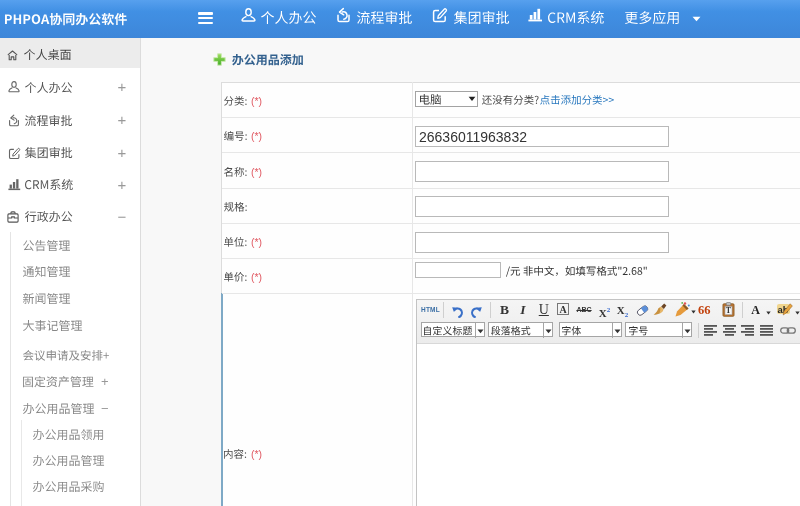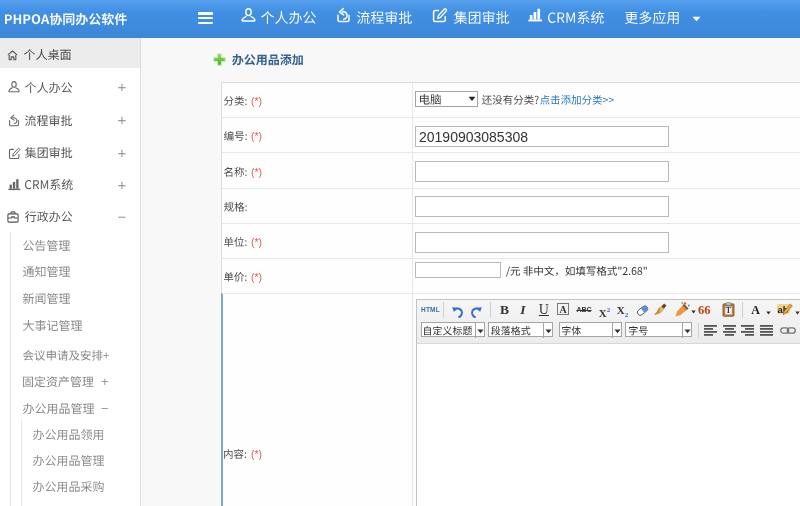--- a/index.html
+++ b/index.html
@@ -150,21 +150,21 @@
     <svg style="position:absolute;left:481.5px;top:94.8px;overflow:visible" width="56.7" height="9.7" viewBox="0.3 -8.8 56.7 9.7">
       <path d="M7.1 -5.1C7.9 -4.4 8.9 -3.3 9.4 -2.7L10 -3.2C9.5 -3.8 8.4 -4.9 7.7 -5.6ZM0.9 -8.2C1.4 -7.7 2.1 -6.9 2.5 -6.4L3.1 -6.9C2.8 -7.4 2 -8.1 1.5 -8.7ZM3.4 -8.1V-7.3H6.6C5.8 -5.6 4.5 -4.2 3 -3.3C3.1 -3.1 3.4 -2.8 3.5 -2.7C4.5 -3.3 5.3 -4.1 6 -5V-0.7H6.9V-6.2C7.1 -6.5 7.3 -6.9 7.5 -7.3H9.7V-8.1ZM2.6 -5.3H0.4V-4.5H1.8V-1.2C1.4 -1 0.8 -0.5 0.3 0.1L0.8 0.9C1.4 0.1 1.8 -0.5 2.2 -0.5C2.4 -0.5 2.8 -0.2 3.2 0.1C4 0.6 4.9 0.7 6.2 0.7C7.3 0.7 9.2 0.7 10 0.6C10 0.4 10.1 -0.1 10.2 -0.3C9.2 -0.2 7.6 -0.1 6.3 -0.1C5 -0.1 4.1 -0.1 3.4 -0.6C3 -0.8 2.8 -1 2.6 -1.2Z M11.4 -8.1C12 -7.8 12.9 -7.2 13.3 -6.9L13.7 -7.5C13.3 -7.9 12.5 -8.3 11.8 -8.7ZM10.9 -5.3C11.5 -4.9 12.4 -4.4 12.8 -4.1L13.3 -4.8C12.8 -5.1 11.9 -5.6 11.3 -5.8ZM11.2 0.2 11.9 0.7C12.4 -0.3 13.1 -1.6 13.7 -2.7L13.1 -3.2C12.5 -2 11.7 -0.6 11.2 0.2ZM15.2 -8.4V-7.3C15.2 -6.5 15 -5.6 13.5 -4.9C13.7 -4.8 14 -4.5 14.1 -4.3C15.6 -5.1 15.9 -6.2 15.9 -7.2V-7.7H18V-6.2C18 -5.3 18.2 -5 18.9 -5C19.1 -5 19.7 -5 19.9 -5C20.1 -5 20.4 -5 20.5 -5C20.5 -5.2 20.5 -5.6 20.5 -5.8C20.3 -5.7 20.1 -5.7 19.9 -5.7C19.7 -5.7 19.1 -5.7 19 -5.7C18.8 -5.7 18.8 -5.8 18.8 -6.1V-8.4ZM18.7 -3.4C18.3 -2.6 17.7 -2 17 -1.4C16.3 -2 15.7 -2.7 15.3 -3.4ZM14.1 -4.2V-3.4H14.8L14.5 -3.4C15 -2.4 15.6 -1.6 16.3 -1C15.4 -0.5 14.4 -0.1 13.3 0.1C13.4 0.3 13.6 0.6 13.7 0.8C14.9 0.6 16 0.1 17 -0.5C17.9 0.1 18.9 0.6 20.1 0.8C20.2 0.6 20.5 0.3 20.6 0.1C19.5 -0.1 18.5 -0.5 17.7 -1C18.6 -1.7 19.4 -2.7 19.8 -4L19.3 -4.2L19.2 -4.2Z M25.1 -8.8C25 -8.4 24.8 -7.9 24.6 -7.5H21.7V-6.7H24.3C23.6 -5.3 22.7 -4.1 21.4 -3.2C21.6 -3 21.8 -2.8 21.9 -2.6C22.6 -3.1 23.2 -3.6 23.7 -4.3V0.8H24.5V-1.2H28.9V-0.2C28.9 0 28.8 0.1 28.6 0.1C28.4 0.1 27.8 0.1 27.1 0.1C27.2 0.3 27.3 0.6 27.4 0.8C28.3 0.8 28.8 0.8 29.2 0.7C29.5 0.6 29.6 0.3 29.6 -0.1V-5.5H24.5C24.8 -5.9 25 -6.3 25.2 -6.7H30.9V-7.5H25.5C25.6 -7.8 25.8 -8.2 25.9 -8.6ZM24.5 -3H28.9V-1.9H24.5ZM24.5 -3.7V-4.8H28.9V-3.7Z M38.6 -8.6 37.8 -8.3C38.6 -6.8 39.8 -5.1 41 -4.1C41.1 -4.3 41.4 -4.6 41.6 -4.8C40.5 -5.6 39.2 -7.2 38.6 -8.6ZM34.9 -8.6C34.3 -7 33.2 -5.5 32 -4.6C32.2 -4.5 32.5 -4.2 32.6 -4C32.9 -4.3 33.2 -4.5 33.5 -4.8V-4.1H35.5C35.2 -2.3 34.7 -0.6 32.2 0.2C32.4 0.4 32.6 0.7 32.7 0.9C35.3 -0.1 36 -2 36.3 -4.1H39.2C39.1 -1.4 38.9 -0.4 38.6 -0.1C38.5 -0 38.4 -0 38.2 -0C37.9 -0 37.3 -0 36.6 -0.1C36.8 0.1 36.9 0.5 36.9 0.7C37.5 0.7 38.2 0.8 38.5 0.7C38.9 0.7 39.1 0.6 39.4 0.4C39.7 -0.1 39.9 -1.2 40 -4.5C40 -4.6 40 -4.9 40 -4.9H33.5C34.4 -5.8 35.2 -7 35.7 -8.4Z M49.8 -8.6C49.6 -8.2 49.1 -7.5 48.8 -7.1L49.4 -6.9C49.8 -7.3 50.3 -7.8 50.7 -8.4ZM43.9 -8.3C44.3 -7.9 44.8 -7.2 45 -6.8L45.7 -7.2C45.5 -7.6 45 -8.2 44.6 -8.6ZM46.8 -8.8V-6.8H42.8V-6H46.2C45.3 -5.2 43.9 -4.4 42.6 -4.1C42.7 -3.9 42.9 -3.7 43.1 -3.5C44.5 -3.9 45.9 -4.7 46.8 -5.7V-4H47.6V-5.6C49 -4.9 50.5 -4 51.4 -3.5L51.8 -4.1C50.9 -4.6 49.4 -5.4 48.1 -6H51.8V-6.8H47.6V-8.8ZM46.9 -3.7C46.8 -3.3 46.7 -3 46.7 -2.6H42.7V-1.9H46.4C45.8 -0.9 44.8 -0.2 42.5 0.1C42.6 0.3 42.8 0.6 42.9 0.8C45.5 0.4 46.7 -0.5 47.2 -1.8C48 -0.3 49.5 0.5 51.6 0.8C51.7 0.6 51.9 0.3 52.1 0.1C50.2 -0.1 48.8 -0.8 48 -1.9H51.8V-2.6H47.5C47.6 -3 47.6 -3.3 47.7 -3.7Z M54.4 -2.3H55.2C55 -4 56.9 -4.6 56.9 -6.1C56.9 -7.3 56.1 -8 55 -8C54.1 -8 53.4 -7.6 53 -7L53.5 -6.5C53.9 -7 54.3 -7.2 54.9 -7.2C55.6 -7.2 56 -6.7 56 -6.1C56 -4.8 54.1 -4.1 54.4 -2.3ZM54.8 0.1C55.2 0.1 55.5 -0.2 55.5 -0.6C55.5 -1 55.2 -1.3 54.8 -1.3C54.4 -1.3 54.1 -1 54.1 -0.6C54.1 -0.2 54.4 0.1 54.8 0.1Z" fill="#444"></path>
     </svg>
     <svg style="position:absolute;left:540px;top:94.8px;overflow:visible" width="73.8" height="9.7" viewBox="0.4 -8.8 73.8 9.7">
       <path d="M2.5 -4.9H8V-3H2.5ZM3.6 -1.3C3.7 -0.7 3.8 0.2 3.8 0.7L4.6 0.6C4.6 0.1 4.5 -0.7 4.3 -1.4ZM5.7 -1.3C6 -0.7 6.4 0.2 6.5 0.7L7.2 0.5C7.1 0 6.8 -0.9 6.5 -1.5ZM7.9 -1.4C8.4 -0.8 9 0.2 9.2 0.8L10 0.4C9.7 -0.1 9.1 -1 8.6 -1.7ZM1.9 -1.6C1.5 -0.9 1 0 0.4 0.5L1.2 0.8C1.7 0.3 2.3 -0.6 2.6 -1.4ZM1.7 -5.6V-2.3H8.8V-5.6H5.6V-7H9.6V-7.7H5.6V-8.8H4.8V-5.6Z M12.1 -3.2V0.2H18.6V0.8H19.4V-3.2H18.6V-0.5H16.2V-4H20.3V-4.8H16.2V-6.4H19.6V-7.2H16.2V-8.8H15.4V-7.2H12V-6.4H15.4V-4.8H11.2V-4H15.4V-0.5H12.9V-3.2Z M25.3 -3C25 -2.2 24.6 -1.3 23.9 -0.8L24.5 -0.4C25.2 -1 25.6 -2 25.9 -2.8ZM27.8 -2.7C28.1 -2 28.4 -1 28.4 -0.4L29.1 -0.7C29 -1.3 28.7 -2.2 28.3 -2.9ZM29 -3C29.6 -2.2 30.3 -1.1 30.5 -0.3L31.2 -0.7C30.9 -1.4 30.3 -2.4 29.7 -3.2ZM26.6 -4.2V-0C26.6 0.1 26.6 0.1 26.4 0.1C26.3 0.1 25.8 0.1 25.3 0.1C25.4 0.3 25.5 0.6 25.5 0.8C26.2 0.8 26.7 0.8 27 0.7C27.2 0.6 27.3 0.4 27.3 -0V-4.2ZM21.9 -8.2C22.5 -7.9 23.2 -7.4 23.6 -7L24.1 -7.6C23.7 -8 23 -8.4 22.4 -8.7ZM21.4 -5.3C22 -5 22.8 -4.6 23.2 -4.3L23.6 -4.9C23.2 -5.2 22.5 -5.6 21.8 -5.9ZM21.6 0.3 22.3 0.7C22.8 -0.2 23.3 -1.5 23.7 -2.5L23.1 -3C22.6 -1.8 22.1 -0.5 21.6 0.3ZM24.4 -8.2V-7.5H26.8C26.6 -7 26.5 -6.5 26.3 -6.1H24V-5.3H25.9C25.4 -4.5 24.6 -3.7 23.7 -3.3C23.8 -3.1 24 -2.8 24.1 -2.7C25.3 -3.3 26.2 -4.2 26.8 -5.3H28.1C28.7 -4.3 29.7 -3.3 30.7 -2.8C30.8 -3 31 -3.3 31.2 -3.4C30.3 -3.8 29.5 -4.5 28.9 -5.3H31V-6.1H27.1C27.3 -6.5 27.5 -7 27.6 -7.5H30.7V-8.2Z M37.5 -7.5V0.7H38.3V-0.1H40.3V0.6H41.1V-7.5ZM38.3 -0.9V-6.8H40.3V-0.9ZM33.5 -8.7 33.5 -6.8H32.1V-6.1H33.5C33.4 -3.4 33.1 -1.1 31.8 0.3C32 0.4 32.3 0.7 32.4 0.9C33.8 -0.7 34.2 -3.2 34.3 -6.1H35.9C35.8 -2 35.7 -0.6 35.5 -0.3C35.4 -0.1 35.3 -0.1 35.1 -0.1C34.9 -0.1 34.5 -0.1 34 -0.1C34.1 0.1 34.2 0.4 34.2 0.6C34.7 0.7 35.2 0.7 35.5 0.6C35.8 0.6 36 0.5 36.2 0.2C36.5 -0.2 36.6 -1.8 36.6 -6.4C36.6 -6.5 36.6 -6.8 36.6 -6.8H34.3L34.3 -8.7Z M49.1 -8.6 48.3 -8.3C49.1 -6.8 50.3 -5.1 51.5 -4.1C51.6 -4.3 51.9 -4.6 52.1 -4.8C51 -5.6 49.7 -7.2 49.1 -8.6ZM45.4 -8.6C44.8 -7 43.7 -5.5 42.5 -4.6C42.7 -4.5 43 -4.2 43.1 -4C43.4 -4.3 43.7 -4.5 44 -4.8V-4.1H46C45.7 -2.3 45.2 -0.6 42.7 0.2C42.9 0.4 43.1 0.7 43.2 0.9C45.8 -0.1 46.5 -2 46.8 -4.1H49.7C49.6 -1.4 49.4 -0.4 49.1 -0.1C49 -0 48.9 -0 48.7 -0C48.4 -0 47.8 -0 47.1 -0.1C47.3 0.1 47.4 0.5 47.4 0.7C48 0.7 48.7 0.8 49 0.7C49.4 0.7 49.6 0.6 49.9 0.4C50.2 -0.1 50.4 -1.2 50.5 -4.5C50.5 -4.6 50.5 -4.9 50.5 -4.9H44C44.9 -5.8 45.7 -7 46.2 -8.4Z M60.3 -8.6C60.1 -8.2 59.6 -7.5 59.3 -7.1L59.9 -6.9C60.3 -7.3 60.8 -7.8 61.2 -8.4ZM54.4 -8.3C54.8 -7.9 55.3 -7.2 55.5 -6.8L56.2 -7.2C56 -7.6 55.5 -8.2 55.1 -8.6ZM57.3 -8.8V-6.8H53.3V-6H56.7C55.8 -5.2 54.4 -4.4 53.1 -4.1C53.2 -3.9 53.4 -3.7 53.6 -3.5C55 -3.9 56.4 -4.7 57.3 -5.7V-4H58.1V-5.6C59.5 -4.9 61 -4 61.9 -3.5L62.3 -4.1C61.4 -4.6 59.9 -5.4 58.6 -6H62.3V-6.8H58.1V-8.8ZM57.4 -3.7C57.3 -3.3 57.2 -3 57.2 -2.6H53.2V-1.9H56.9C56.3 -0.9 55.3 -0.2 53 0.1C53.1 0.3 53.3 0.6 53.4 0.8C56 0.4 57.2 -0.5 57.7 -1.8C58.5 -0.3 60 0.5 62.1 0.8C62.2 0.6 62.4 0.3 62.6 0.1C60.7 -0.1 59.3 -0.8 58.5 -1.9H62.3V-2.6H58C58.1 -3 58.1 -3.3 58.2 -3.7Z M63.4 -1.5 68.4 -3.5V-4.3L63.4 -6.3V-5.4L65.9 -4.5L67.5 -3.9V-3.9L65.9 -3.3L63.4 -2.4Z M69.2 -1.5 74.3 -3.5V-4.3L69.2 -6.3V-5.4L71.7 -4.5L73.3 -3.9V-3.9L71.7 -3.3L69.2 -2.4Z" fill="#2676bd"></path>
     </svg>
     <div style="position:absolute;left:414.5px;top:126.0px;width:254.5px;height:21px;background:#fff;border:1px solid #b9b9b9"></div>
     <div style="position:absolute;left:414.5px;top:161.0px;width:254.5px;height:21px;background:#fff;border:1px solid #b9b9b9"></div>
     <div style="position:absolute;left:414.5px;top:196.0px;width:254.5px;height:21px;background:#fff;border:1px solid #b9b9b9"></div>
     <div style="position:absolute;left:414.5px;top:231.5px;width:254.5px;height:21px;background:#fff;border:1px solid #b9b9b9"></div>
-    <div style="position:absolute;left:419px;top:128px;width:250px;height:19px;font:14px 'Liberation Sans',sans-serif;color:#333;line-height:19px">20190903085308</div>
+    <div style="position:absolute;left:419px;top:128px;width:250px;height:19px;font:14px 'Liberation Sans',sans-serif;color:#333;line-height:19px">26636011963832</div>
     <div style="position:absolute;left:415px;top:262px;width:86px;height:16px;background:#fff;border:1px solid #b9b9b9"></div>
     <svg style="position:absolute;left:506px;top:265.6px;overflow:visible" width="140.8" height="10.8" viewBox="0.1 -8.9 140.8 10.8">
       <path d="M0.1 1.9H0.8L4 -8.3H3.3Z M5.7 -8V-7.2H13.1V-8ZM4.7 -5.1V-4.3H7.4C7.3 -2.3 6.9 -0.7 4.6 0.2C4.8 0.3 5 0.6 5.1 0.8C7.6 -0.2 8.1 -2 8.3 -4.3H10.2V-0.5C10.2 0.4 10.5 0.7 11.4 0.7C11.6 0.7 12.7 0.7 13 0.7C13.9 0.7 14.1 0.2 14.2 -1.6C14 -1.7 13.6 -1.8 13.4 -2C13.4 -0.4 13.3 -0.1 12.9 -0.1C12.6 -0.1 11.7 -0.1 11.5 -0.1C11.1 -0.1 11 -0.2 11 -0.5V-4.3H14V-5.1Z M23 -8.8V0.8H23.9V-1.7H27V-2.5H23.9V-4.1H26.6V-4.9H23.9V-6.4H26.8V-7.2H23.9V-8.8ZM17.6 -2.5V-1.7H20.7V0.8H21.5V-8.8H20.7V-7.2H17.8V-6.4H20.7V-4.9H18V-4.1H20.7V-2.5Z M32.3 -8.8V-6.9H28.5V-2H29.3V-2.6H32.3V0.8H33.1V-2.6H36.1V-2H36.9V-6.9H33.1V-8.8ZM29.3 -3.4V-6.2H32.3V-3.4ZM36.1 -3.4H33.1V-6.2H36.1Z M42.4 -8.6C42.7 -8.1 43.1 -7.4 43.2 -7L44.1 -7.3C43.9 -7.7 43.5 -8.4 43.2 -8.9ZM38.5 -7V-6.2H40.1C40.8 -4.6 41.6 -3.2 42.7 -2.1C41.5 -1.1 40.1 -0.4 38.3 0.1C38.5 0.3 38.8 0.6 38.8 0.8C40.6 0.3 42.1 -0.5 43.2 -1.5C44.4 -0.5 45.9 0.3 47.6 0.8C47.7 0.5 47.9 0.2 48.1 0C46.4 -0.4 45 -1.1 43.8 -2.1C44.9 -3.2 45.7 -4.5 46.3 -6.2H48V-7ZM43.3 -2.7C42.3 -3.7 41.5 -4.9 41 -6.2H45.4C44.9 -4.8 44.2 -3.6 43.3 -2.7Z M50.1 1.1C51.2 0.7 51.9 -0.1 51.9 -1.3C51.9 -2 51.6 -2.5 51 -2.5C50.6 -2.5 50.2 -2.2 50.2 -1.7C50.2 -1.2 50.6 -1 51 -1L51.2 -1C51.2 -0.3 50.7 0.2 49.9 0.6Z M63.2 -5.9C63 -4.5 62.7 -3.3 62.2 -2.3C61.8 -2.7 61.3 -3 60.8 -3.4C61.1 -4.1 61.3 -5 61.5 -5.9ZM60 -3.1C60.6 -2.7 61.2 -2.2 61.8 -1.7C61.2 -0.8 60.4 -0.2 59.5 0.2C59.6 0.4 59.8 0.7 59.9 0.9C60.9 0.4 61.8 -0.2 62.4 -1.1C62.8 -0.7 63.2 -0.4 63.5 -0.1L64 -0.7C63.7 -1 63.3 -1.4 62.8 -1.8C63.4 -3 63.8 -4.6 64 -6.6L63.5 -6.7L63.4 -6.7H61.7C61.8 -7.4 61.9 -8.1 62 -8.8L61.2 -8.8C61.2 -8.1 61 -7.4 60.9 -6.7H59.5V-5.9H60.7C60.5 -4.9 60.2 -3.8 60 -3.1ZM64.6 -7.7V0.6H65.3V-0.2H67.9V0.4H68.7V-7.7ZM65.3 -1V-6.9H67.9V-1Z M76.8 -0.6C77.5 -0.2 78.4 0.4 78.9 0.8L79.4 0.3C78.9 -0.1 78 -0.7 77.3 -1.1ZM75.1 -1.1C74.6 -0.6 73.6 -0.1 72.8 0.3C73 0.4 73.2 0.7 73.3 0.8C74.1 0.5 75.1 -0.1 75.8 -0.7ZM75.9 -8.8C75.9 -8.5 75.8 -8.2 75.7 -7.8H73.4V-7.2H75.6L75.5 -6.5H73.9V-1.8H73V-1.1H79.5V-1.8H78.6V-6.5H76.2L76.4 -7.2H79.3V-7.8H76.5L76.7 -8.8ZM74.6 -1.8V-2.5H77.9V-1.8ZM74.6 -4.8H77.9V-4.2H74.6ZM74.6 -5.3V-5.9H77.9V-5.3ZM74.6 -3.7H77.9V-3H74.6ZM69.8 -1.4 70.1 -0.6C71 -1 72 -1.4 73.1 -1.9L72.9 -2.6L71.8 -2.2V-5.5H73V-6.3H71.8V-8.7H71.1V-6.3H69.9V-5.5H71.1V-1.9C70.6 -1.7 70.2 -1.5 69.8 -1.4Z M80.8 -8.3V-6.2H81.6V-7.5H88.8V-6.2H89.6V-8.3ZM80.9 -2.2V-1.5H86.9V-2.2ZM83.1 -7.3C82.9 -6.1 82.5 -4.4 82.2 -3.3H87.8C87.6 -1.3 87.4 -0.4 87.1 -0.1C86.9 -0 86.8 0 86.6 0C86.3 0 85.6 -0 84.9 -0.1C85 0.1 85.1 0.5 85.1 0.7C85.8 0.7 86.5 0.7 86.8 0.7C87.2 0.7 87.5 0.6 87.7 0.4C88.1 -0 88.4 -1.1 88.6 -3.7C88.6 -3.8 88.6 -4.1 88.6 -4.1H83.2L83.5 -5.4H88.4V-6.1H83.7L83.9 -7.2Z M96.5 -7H98.8C98.5 -6.3 98.1 -5.7 97.6 -5.2C97.1 -5.7 96.7 -6.3 96.4 -6.8ZM92.6 -8.8V-6.6H91V-5.8H92.5C92.2 -4.4 91.5 -2.7 90.8 -1.8C90.9 -1.7 91.1 -1.4 91.2 -1.1C91.7 -1.8 92.2 -3 92.6 -4.2V0.8H93.3V-4.5C93.7 -4 94 -3.4 94.2 -3.1L94.7 -3.7C94.5 -4 93.6 -5.1 93.3 -5.4V-5.8H94.5L94.3 -5.6C94.5 -5.5 94.8 -5.2 94.9 -5.1C95.3 -5.4 95.6 -5.8 95.9 -6.2C96.2 -5.7 96.6 -5.2 97 -4.7C96.1 -4 95.1 -3.4 94 -3.1C94.2 -2.9 94.4 -2.6 94.5 -2.4C94.8 -2.5 95 -2.6 95.3 -2.8V0.9H96.1V0.4H99V0.8H99.8V-2.8L100.2 -2.6C100.3 -2.8 100.6 -3.2 100.7 -3.3C99.7 -3.6 98.8 -4.1 98.1 -4.7C98.8 -5.5 99.4 -6.4 99.8 -7.5L99.3 -7.7L99.2 -7.7H96.9C97.1 -8 97.2 -8.3 97.3 -8.6L96.6 -8.8C96.2 -7.8 95.5 -6.7 94.7 -6V-6.6H93.3V-8.8ZM96.1 -0.3V-2.3H99V-0.3ZM95.8 -3C96.5 -3.3 97 -3.7 97.6 -4.2C98.1 -3.8 98.7 -3.3 99.4 -3Z M108.4 -8.3C109 -7.9 109.6 -7.4 109.9 -7L110.5 -7.5C110.2 -7.8 109.5 -8.4 108.9 -8.7ZM106.9 -8.8C106.9 -8.1 106.9 -7.5 107 -6.9H101.5V-6.1H107C107.3 -2.2 108.2 0.9 109.9 0.9C110.7 0.9 111 0.3 111.1 -1.5C110.9 -1.6 110.6 -1.8 110.4 -2C110.4 -0.5 110.2 0 109.9 0C108.9 0 108.1 -2.5 107.8 -6.1H110.9V-6.9H107.8C107.8 -7.5 107.7 -8.1 107.7 -8.8ZM101.6 -0.3 101.8 0.5C103.2 0.2 105.1 -0.2 106.9 -0.6L106.8 -1.3L104.6 -0.9V-3.8H106.6V-4.5H101.9V-3.8H103.8V-0.7Z M112.6 -5.1H113.2L113.4 -7L113.4 -8.1H112.4L112.4 -7ZM114.7 -5.1H115.3L115.5 -7L115.5 -8.1H114.5L114.5 -7Z M116.9 0H121.7V-0.8H119.6C119.2 -0.8 118.8 -0.8 118.4 -0.8C120.2 -2.5 121.4 -4 121.4 -5.6C121.4 -6.9 120.5 -7.8 119.1 -7.8C118.2 -7.8 117.5 -7.4 116.9 -6.7L117.4 -6.2C117.9 -6.7 118.4 -7.1 119 -7.1C120 -7.1 120.4 -6.4 120.4 -5.5C120.4 -4.2 119.3 -2.7 116.9 -0.6Z M123.7 0.1C124.1 0.1 124.4 -0.2 124.4 -0.6C124.4 -1 124.1 -1.3 123.7 -1.3C123.3 -1.3 123 -1 123 -0.6C123 -0.2 123.3 0.1 123.7 0.1Z M128.4 0.1C129.5 0.1 130.6 -0.9 130.6 -2.4C130.6 -4 129.7 -4.8 128.4 -4.8C127.8 -4.8 127.2 -4.4 126.7 -3.9C126.7 -6.2 127.6 -7 128.7 -7C129.1 -7 129.6 -6.8 129.9 -6.5L130.4 -7C130 -7.5 129.4 -7.8 128.6 -7.8C127.1 -7.8 125.8 -6.7 125.8 -3.7C125.8 -1.1 126.9 0.1 128.4 0.1ZM126.7 -3.1C127.2 -3.8 127.8 -4.1 128.3 -4.1C129.2 -4.1 129.7 -3.4 129.7 -2.4C129.7 -1.3 129.1 -0.6 128.4 -0.6C127.4 -0.6 126.8 -1.5 126.7 -3.1Z M134 0.1C135.4 0.1 136.4 -0.7 136.4 -1.8C136.4 -2.9 135.7 -3.5 135.1 -3.9V-3.9C135.5 -4.3 136.1 -5 136.1 -5.8C136.1 -7 135.3 -7.8 134 -7.8C132.8 -7.8 131.9 -7 131.9 -5.9C131.9 -5.1 132.4 -4.5 132.9 -4.1V-4C132.2 -3.7 131.5 -2.9 131.5 -1.9C131.5 -0.7 132.5 0.1 134 0.1ZM134.5 -4.2C133.6 -4.5 132.7 -4.9 132.7 -5.9C132.7 -6.6 133.3 -7.1 134 -7.1C134.8 -7.1 135.3 -6.5 135.3 -5.7C135.3 -5.2 135 -4.6 134.5 -4.2ZM134 -0.6C133 -0.6 132.4 -1.2 132.4 -2C132.4 -2.7 132.8 -3.3 133.4 -3.7C134.5 -3.3 135.5 -2.9 135.5 -1.9C135.5 -1.1 134.9 -0.6 134 -0.6Z M138 -5.1H138.6L138.8 -7L138.8 -8.1H137.8L137.8 -7ZM140.1 -5.1H140.6L140.8 -7L140.9 -8.1H139.8L139.9 -7Z" fill="#333"></path>
     </svg>
     <div style="position:absolute;left:416px;top:299px;width:395px;height:260px;border:1px solid #c3c3c3;border-right:none;background:#fff"></div>
     <div style="position:absolute;left:417px;top:300px;width:395px;height:44px;background:linear-gradient(#f5f5f5,#ececec);border-bottom:1px solid #d8d8d8"></div>
     <div style="position:absolute;left:421px;top:305.0px;width:18px;height:10px;font:bold 6.5px 'Liberation Sans',sans-serif;color:#3a6ea5;line-height:10px;letter-spacing:0.2px">HTML</div>
     <div style="position:absolute;left:443.0px;top:302.0px;width:1px;height:16px;background:#cfcfcf"></div>
     <svg style="position:absolute;left:451.5px;top:306px" width="11" height="12" viewBox="0 0 11 12">
       <path d="M2 4.3 C3.5 2.2 6.5 1.9 8.3 3.4 C10.1 4.9 10.4 7.6 9 9.5 C8.3 10.4 7.4 11 6.3 11.2" fill="none" stroke="#3a70c8" stroke-width="2.1"></path>

